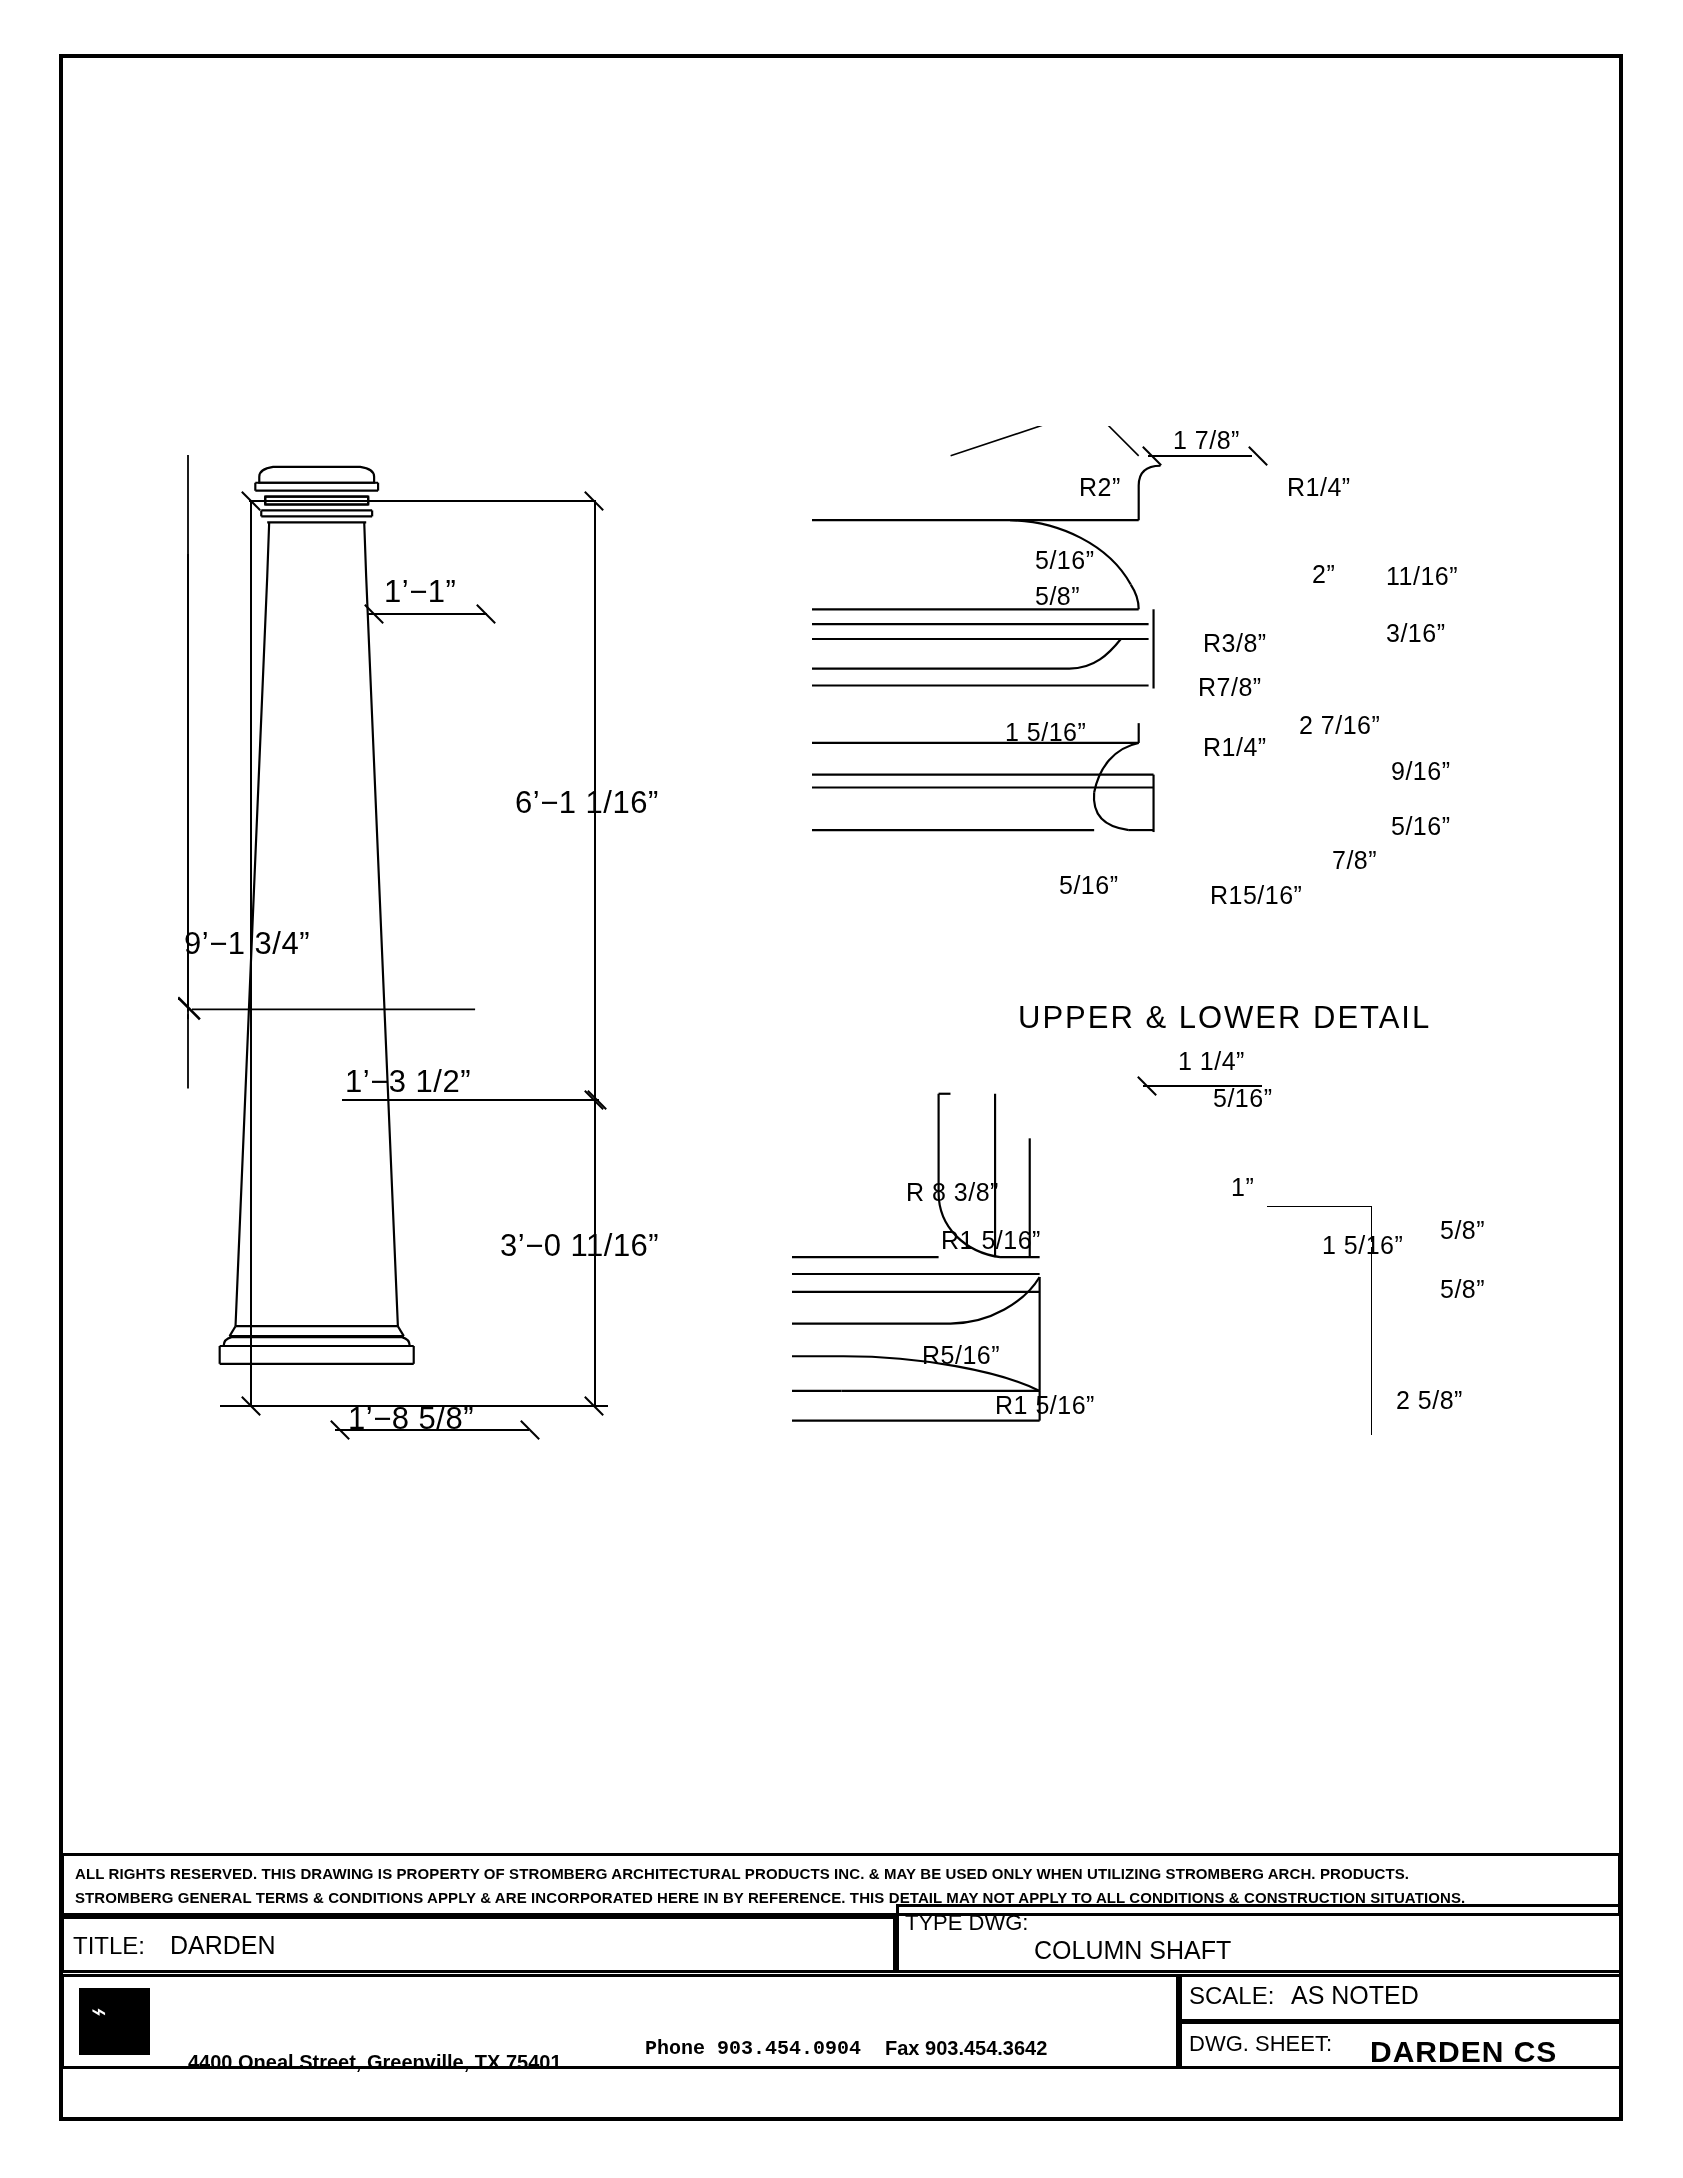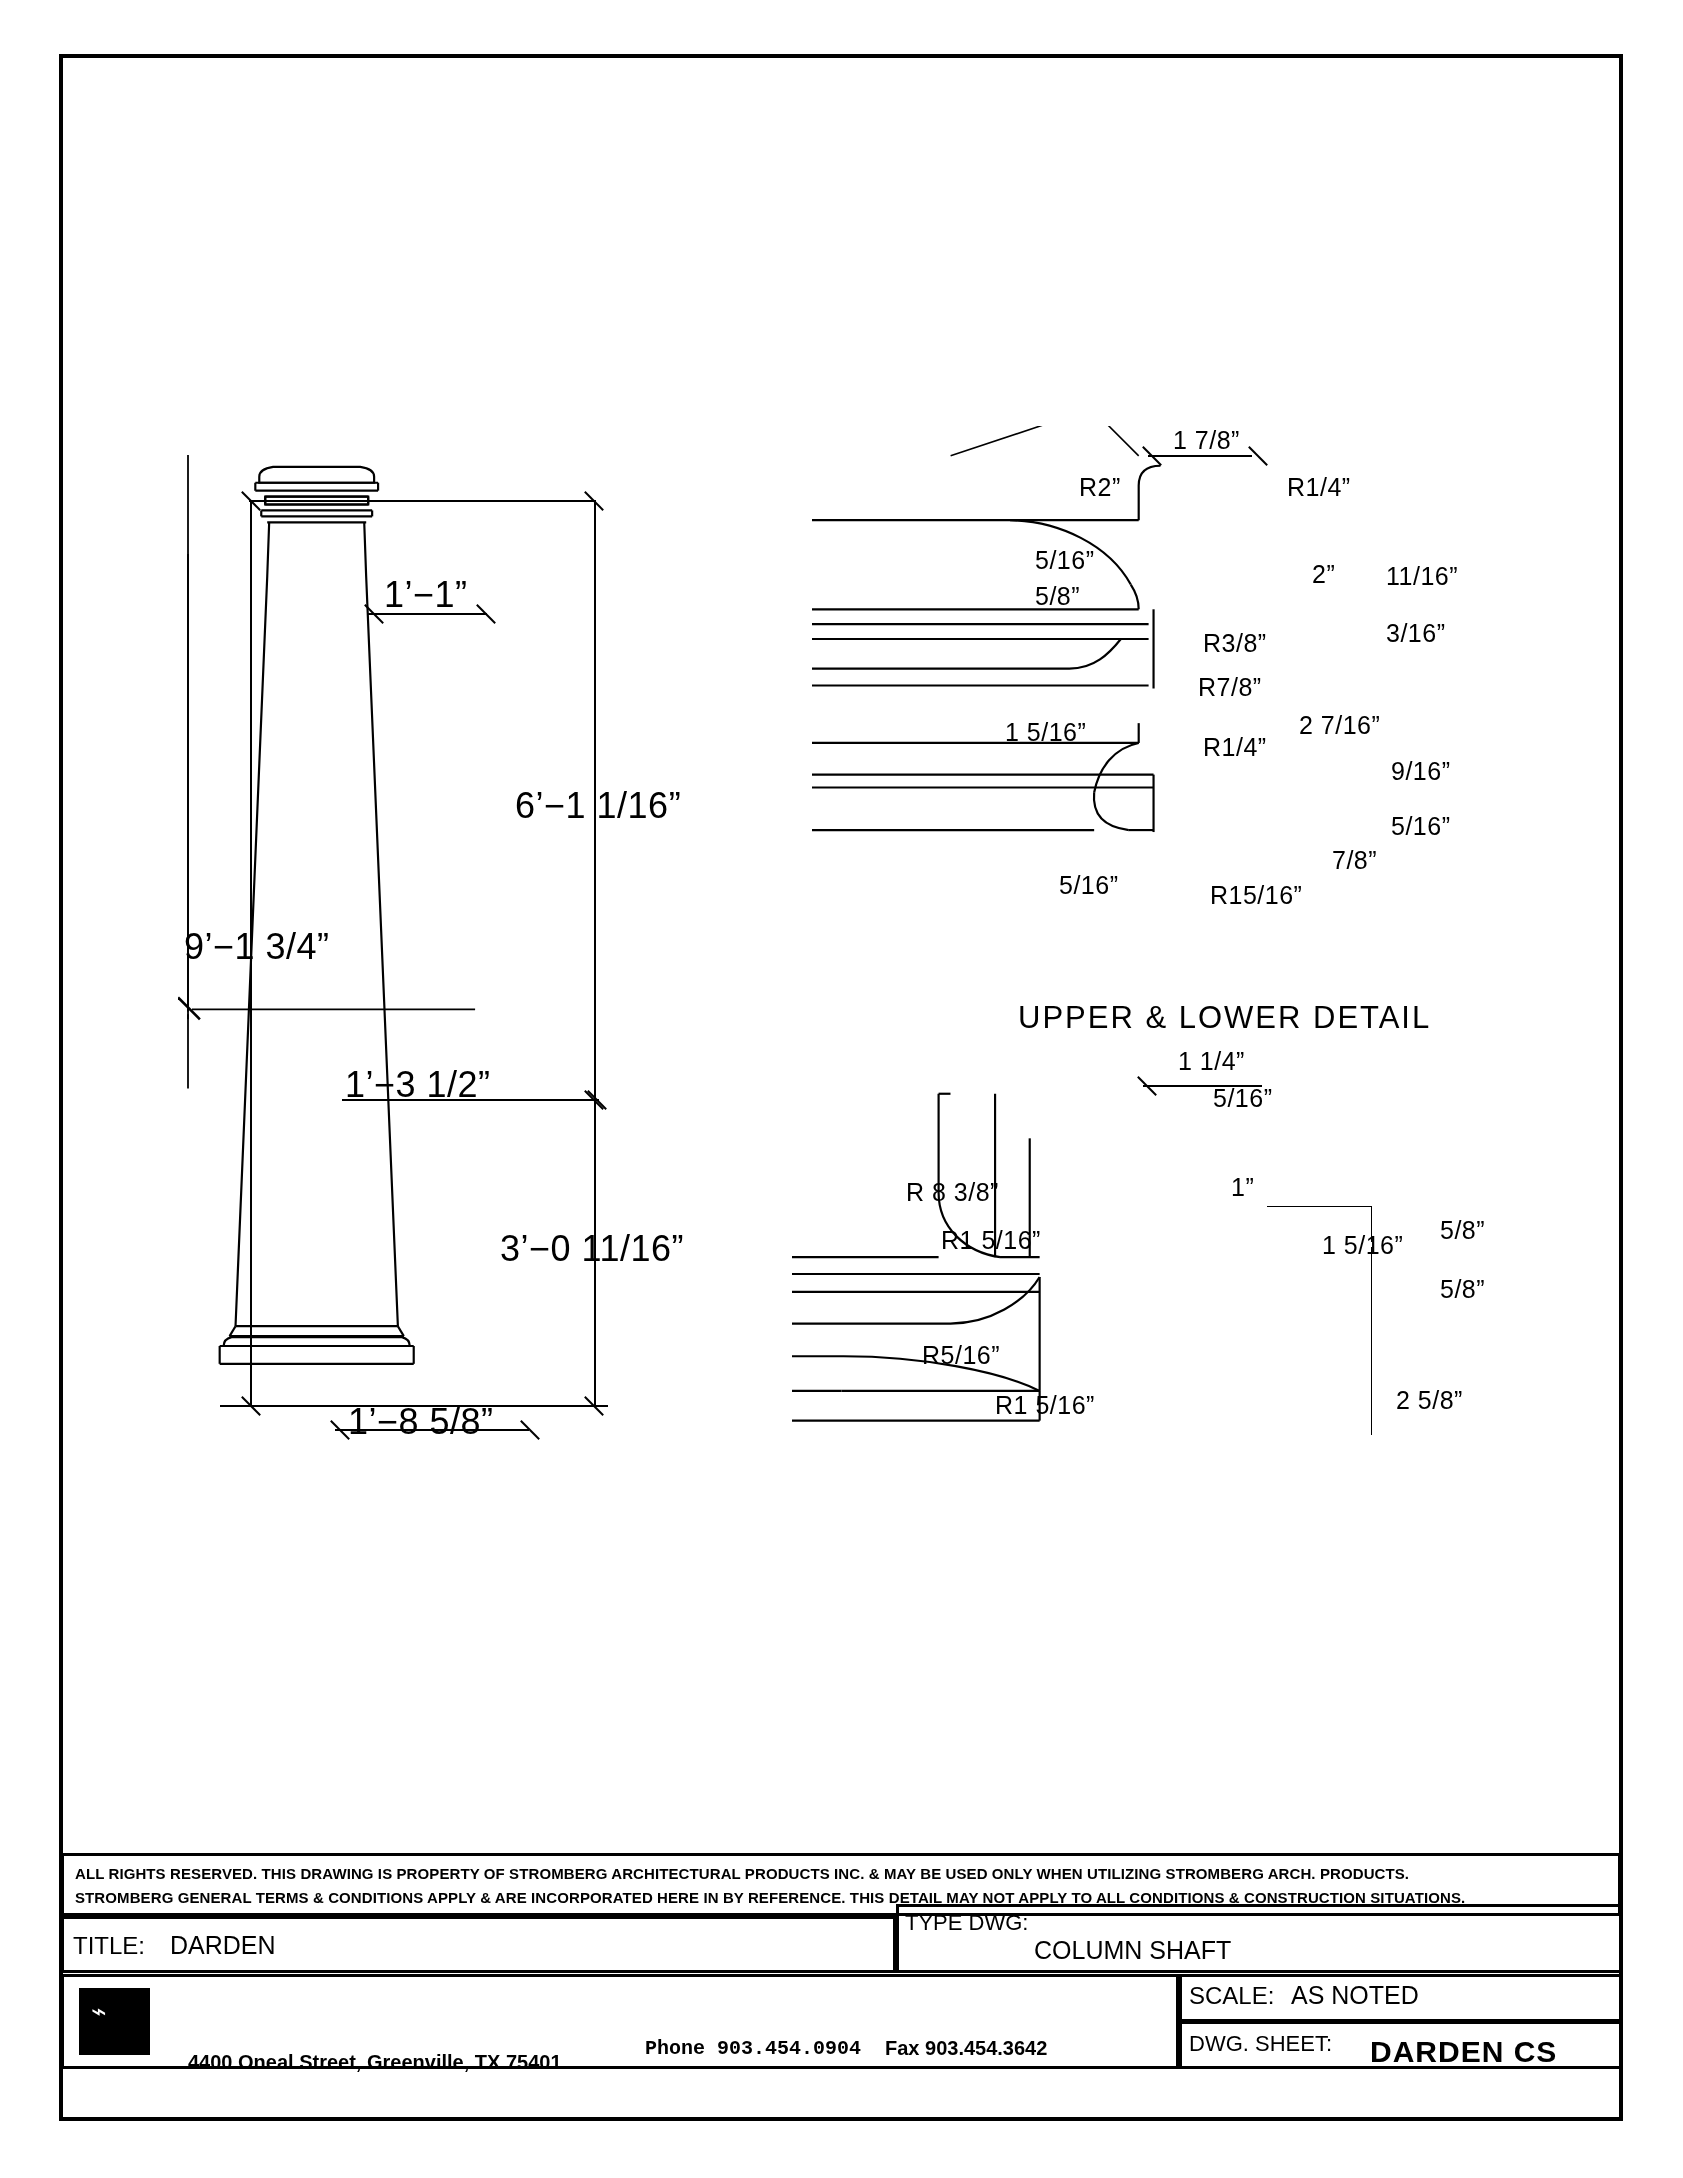--- a/index.html
+++ b/index.html
@@ -32,21 +32,21 @@
 
   
   .dim {
     position: absolute;
     font-family: "Liberation Sans", sans-serif;
     font-size: 25px;
     letter-spacing: 0.5px;
     white-space: nowrap;
     color: #000;
   }
-  .dim.big { font-size: 36px; }
+  .dim.big { font-size: 31px; }
 
   
   .hline {
     position: absolute;
     height: 0;
     border-top: 2px solid #000;
   }
   .vline {
     position: absolute;
     width: 0;

